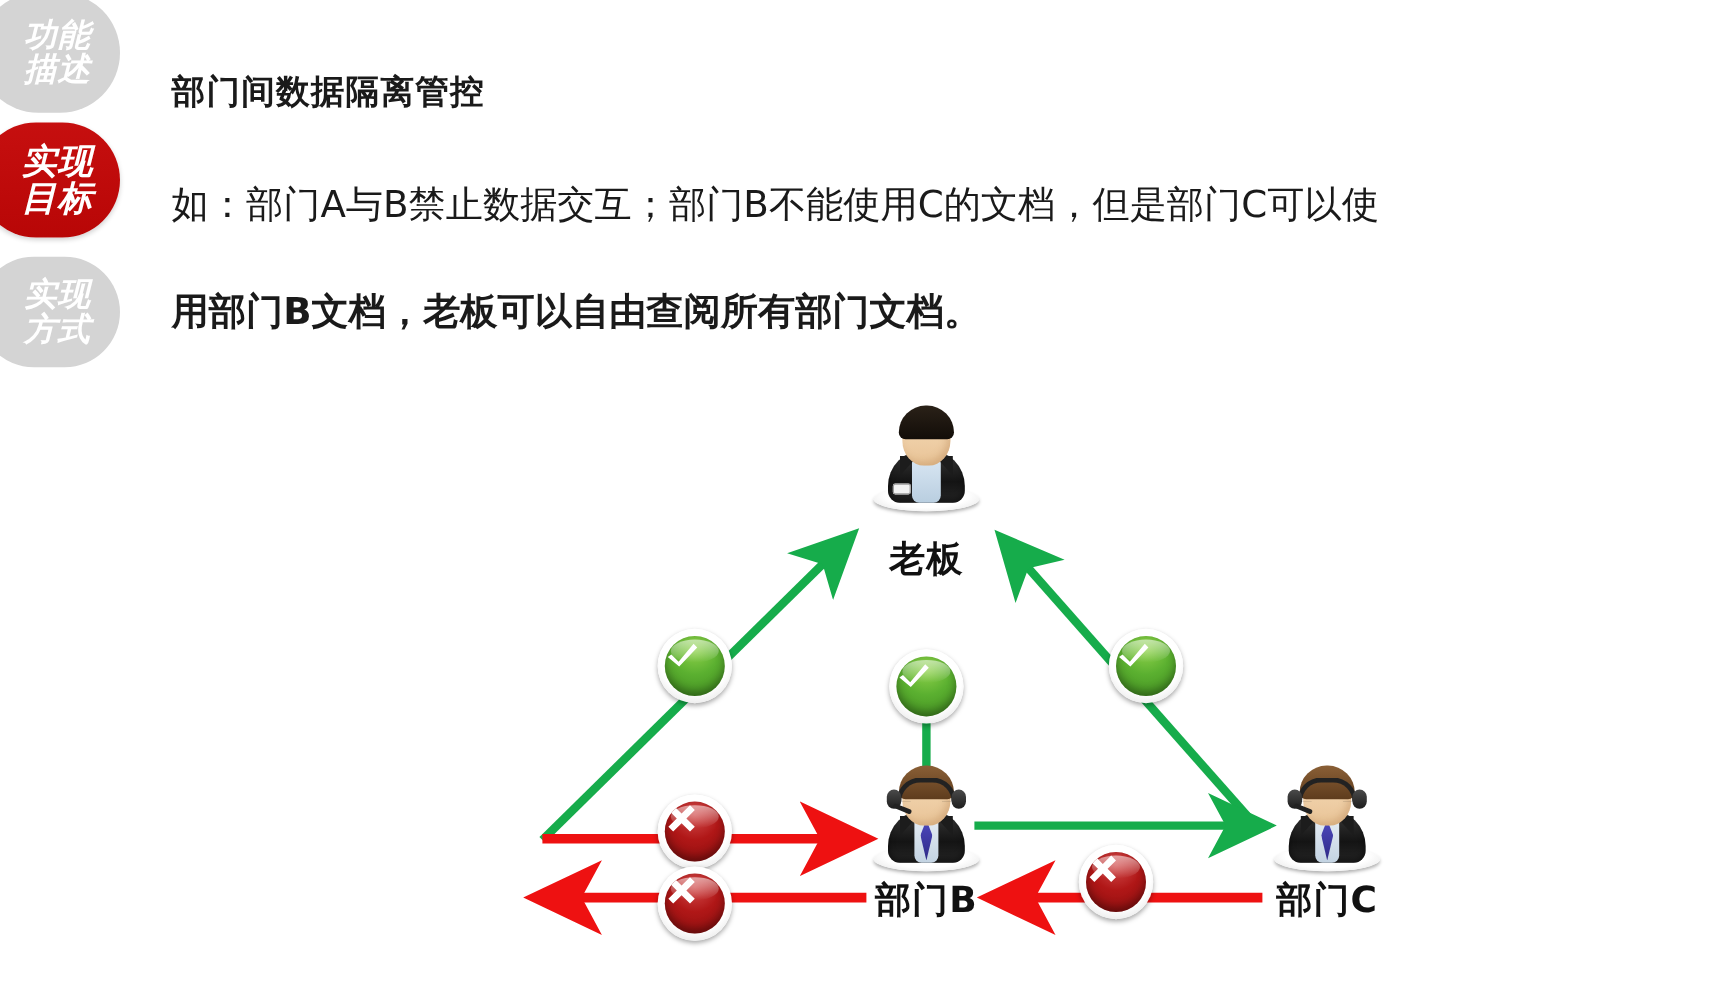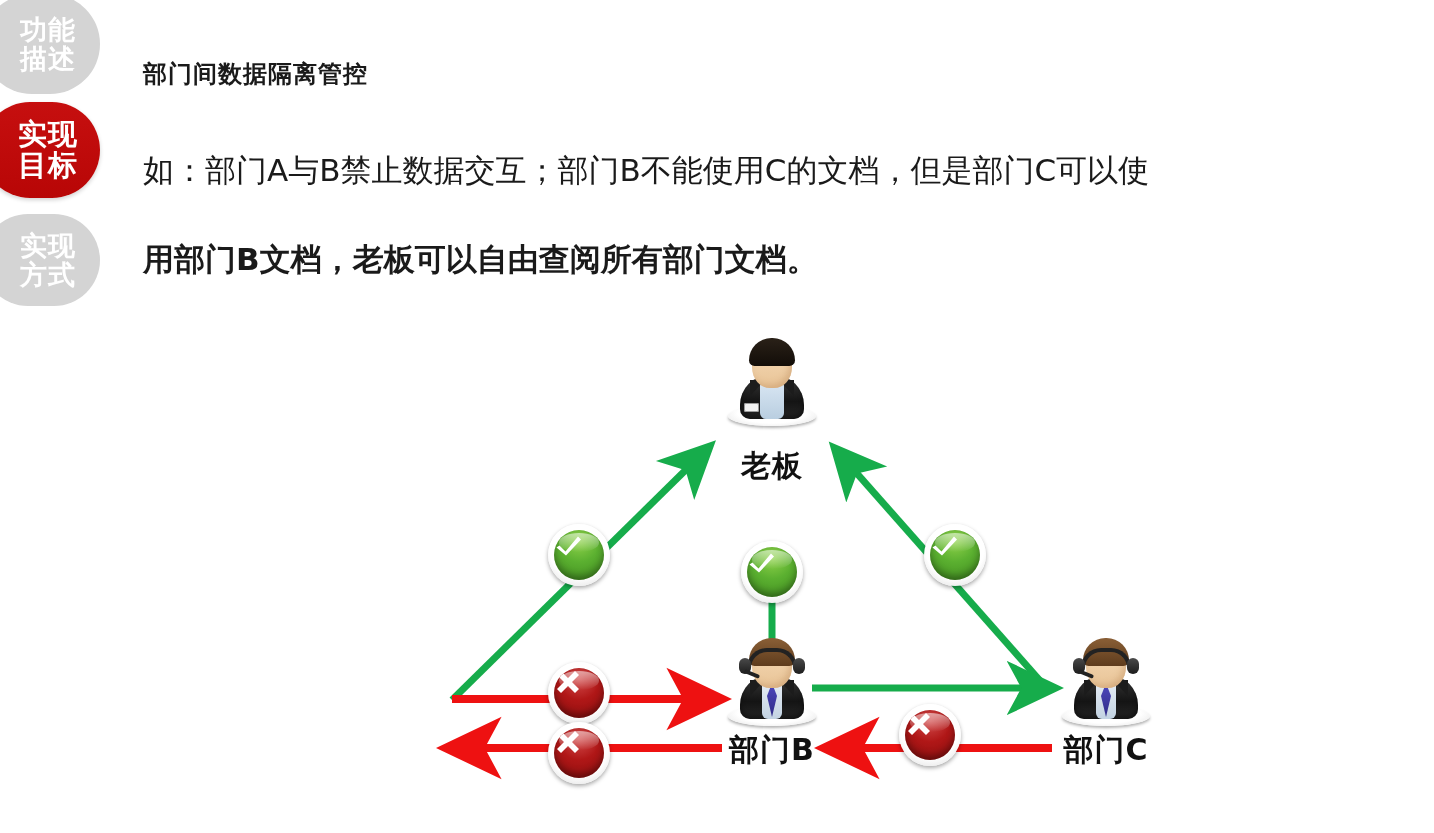--- a/index.html
+++ b/index.html
@@ -15,20 +15,21 @@
     font-family: "DejaVu Sans", "Liberation Sans", sans-serif;
   }
 
   
   .sidebar {
     position: absolute;
     left: 0;
     top: 0;
     width: 120px;
     height: 300px;
+    font-style: italic;
   }
   .tab {
     position: absolute;
     left: -18px;
     width: 118px;
     border-radius: 52px;
     display: flex;
     flex-direction: column;
     align-items: center;
     justify-content: center;
@@ -55,21 +56,21 @@
 
   #tab-0 { top: -6px;  height: 100px; font-size: 27px; }
   #tab-1 { top: 102px; height: 96px;  font-size: 29px; }
   #tab-2 { top: 214px; height: 92px;  font-size: 27px; }
 
   
   .doc-title {
     position: absolute;
     left: 143px;
     top: 58px;
-    font-size: 24px;
+    font-size: 28px;
     font-weight: bold;
     color: #1a1a1a;
     letter-spacing: 1px;
   }
   .body-line {
     position: absolute;
     left: 143px;
     font-size: 31px;
     color: #1a1a1a;
     white-space: nowrap;

